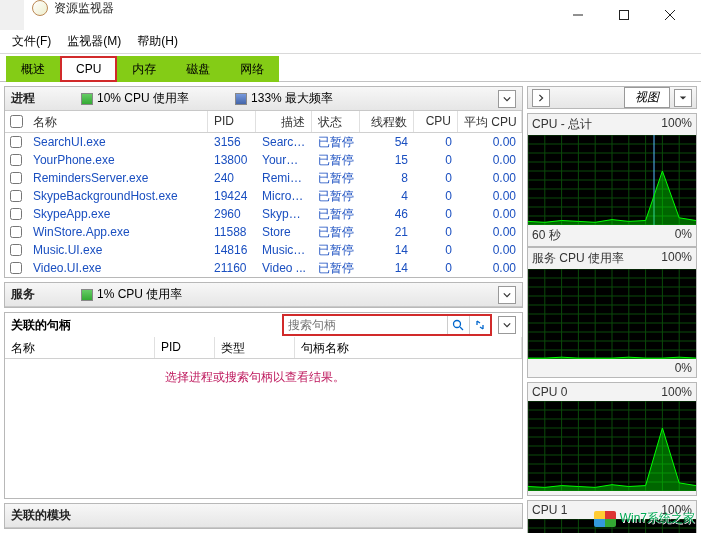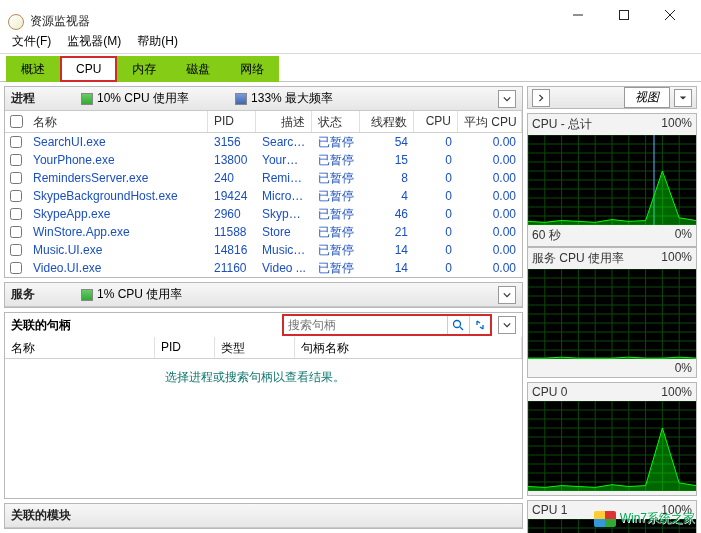--- a/index.html
+++ b/index.html
@@ -1,18 +1,18 @@
 <!DOCTYPE html>
 <html><head>
 <meta charset="utf-8">
 <style>
 * { box-sizing: border-box; margin: 0; padding: 0; font-family: "Microsoft YaHei", "Segoe UI", sans-serif; font-size: 12px; }
 body { background: #f0f0f0; width: 701px; height: 533px; overflow: hidden; }
 
-.titlebar { background: #fff; height: 30px; display: flex; align-items: flex-end; padding: 0 8px; }
+.titlebar { background: #fff; height: 30px; display: flex; align-items: flex-start; padding: 0 8px; margin-left: 24px; }
 .titlebar .app-icon { width: 16px; height: 16px; border-radius: 50%; border: 1px solid #b85; background: linear-gradient(135deg,#fff,#eec); margin-right: 6px; }
 .titlebar .title { flex: 1; color: #222; }
 .titlebar .winbtns { display: flex; }
 .titlebar .winbtn { width: 46px; height: 30px; display: flex; align-items: center; justify-content: center; color: #222; cursor: pointer; }
 .titlebar .winbtn svg { width: 10px; height: 10px; stroke: #222; stroke-width: 1; fill: none; }
 
 .menubar { background: #fff; height: 24px; display: flex; align-items: center; padding: 0 4px; border-bottom: 1px solid #d9d9d9; }
 .menubar .item { padding: 2px 8px; cursor: pointer; }
 
 .tabbar { background: #fff; height: 28px; display: flex; align-items: flex-end; padding: 0 6px; border-bottom: 1px solid #c2c2c2; }
@@ -66,21 +66,21 @@
 .search-box input { flex: 1; border: none; outline: none; padding: 0 4px; color: #404040; font-size: 12px; background: transparent; }
 .search-box .sicon, .search-box .ricon { width: 22px; height: 100%; display: flex; align-items: center; justify-content: center; border-left: 1px solid #ccc; cursor: pointer; color: #0066cc; }
 .search-row .chev { width: 18px; height: 18px; border: 1px solid #999; background: #fff; display:flex;align-items:center;justify-content:center;cursor:pointer; }
 
 .handles-cols { display: flex; height: 22px; border-bottom: 1px solid #d0d0d0; }
 .handles-cols .hc { padding: 3px 6px; border-right: 1px solid #e0e0e0; }
 .hc.name { width: 150px; }
 .hc.pid { width: 60px; }
 .hc.type { width: 80px; }
 .hc.hname { flex: 1; }
-.hint { color: #0f766e; padding: 10px 0 0 160px; }
+.hint { color: #be185d; padding: 10px 0 0 160px; }
 
 .right .toolbar { height: 24px; border: 1px solid #b8b8b8; background: linear-gradient(#f7f7f7,#e6e6e6); display: flex; align-items: center; padding: 0 4px; gap: 4px; font-style: italic; }
 .right .toolbar .play { width: 18px; height: 18px; border: 1px solid #999; background: #fff; display:flex;align-items:center;justify-content:center;cursor:pointer; }
 .right .toolbar .spacer { flex: 1; }
 .right .toolbar .view { border: 1px solid #999; padding: 1px 10px; background: #fff; cursor: pointer; }
 .right .toolbar .drop { width: 18px; height: 18px; border: 1px solid #999; background: #fff; display:flex;align-items:center;justify-content:center;cursor:pointer; }
 
 .chart-block { border: 1px solid #b8b8b8; }
 .chart-head { display: flex; justify-content: space-between; padding: 2px 4px; background: #f3f3f3; color: #333; }
 .chart { height: 90px; background: #000; position: relative; overflow: hidden; }

